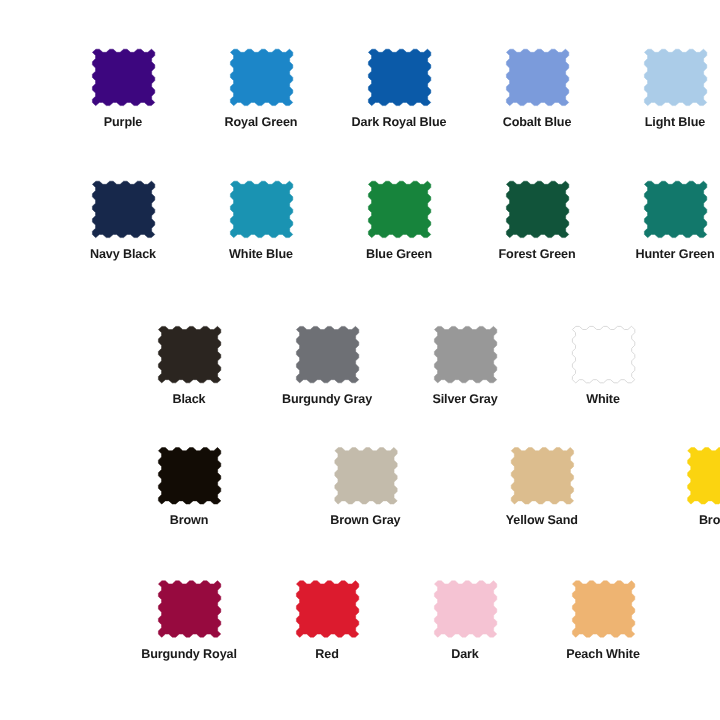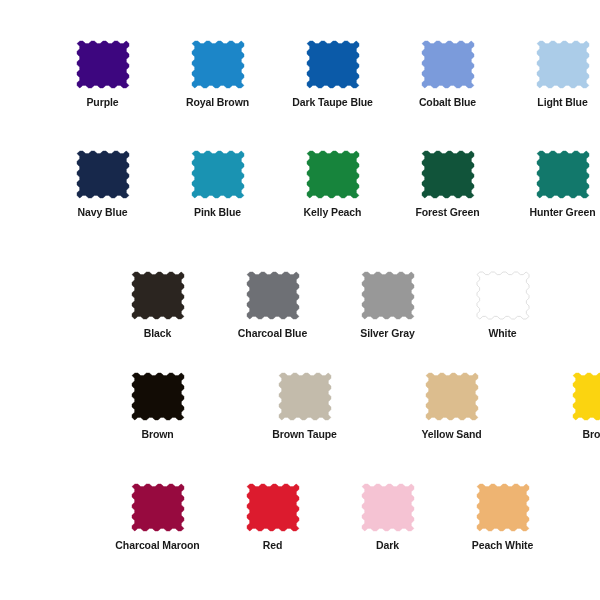--- a/index.html
+++ b/index.html
@@ -79,29 +79,29 @@
           </svg>
         </div>
         <div class="swatch-label">Purple</div>
       </div>
       <div class="swatch-cell">
         <div class="swatch-chip-wrap">
           <svg viewBox="0 0 52 47">
             <path d="M 0.00 2.60 L 2.89 0.00 L 5.78 0.00 L 8.67 2.60 L 11.56 2.60 L 14.44 0.00 L 17.33 0.00 L 20.22 2.60 L 23.11 2.60 L 26.00 0.00 L 28.89 0.00 L 31.78 2.60 L 34.67 2.60 L 37.56 0.00 L 40.44 0.00 L 43.33 2.60 L 46.22 2.60 L 49.11 0.00 L 49.40 0.00 L 52.00 2.61 L 52.00 5.22 L 49.40 7.83 L 49.40 10.44 L 52.00 13.06 L 52.00 15.67 L 49.40 18.28 L 49.40 20.89 L 52.00 23.50 L 52.00 26.11 L 49.40 28.72 L 49.40 31.33 L 52.00 33.94 L 52.00 36.56 L 49.40 39.17 L 49.40 41.78 L 52.00 44.39 L 52.00 44.40 L 49.11 47.00 L 46.22 47.00 L 43.33 44.40 L 40.44 44.40 L 37.56 47.00 L 34.67 47.00 L 31.78 44.40 L 28.89 44.40 L 26.00 47.00 L 23.11 47.00 L 20.22 44.40 L 17.33 44.40 L 14.44 47.00 L 11.56 47.00 L 8.67 44.40 L 5.78 44.40 L 2.89 47.00 L 2.60 47.00 L 0.00 44.39 L 0.00 41.78 L 2.60 39.17 L 2.60 36.56 L 0.00 33.94 L 0.00 31.33 L 2.60 28.72 L 2.60 26.11 L 0.00 23.50 L 0.00 20.89 L 2.60 18.28 L 2.60 15.67 L 0.00 13.06 L 0.00 10.44 L 2.60 7.83 L 2.60 5.22 L 0.00 2.61 Z" fill="#1c86c8" stroke="#1c86c8" stroke-width="0.4"></path>
           </svg>
         </div>
-        <div class="swatch-label">Royal Brown</div>
+        <div class="swatch-label">Royal Green</div>
       </div>
       <div class="swatch-cell">
         <div class="swatch-chip-wrap">
           <svg viewBox="0 0 52 47">
             <path d="M 0.00 2.60 L 2.89 0.00 L 5.78 0.00 L 8.67 2.60 L 11.56 2.60 L 14.44 0.00 L 17.33 0.00 L 20.22 2.60 L 23.11 2.60 L 26.00 0.00 L 28.89 0.00 L 31.78 2.60 L 34.67 2.60 L 37.56 0.00 L 40.44 0.00 L 43.33 2.60 L 46.22 2.60 L 49.11 0.00 L 49.40 0.00 L 52.00 2.61 L 52.00 5.22 L 49.40 7.83 L 49.40 10.44 L 52.00 13.06 L 52.00 15.67 L 49.40 18.28 L 49.40 20.89 L 52.00 23.50 L 52.00 26.11 L 49.40 28.72 L 49.40 31.33 L 52.00 33.94 L 52.00 36.56 L 49.40 39.17 L 49.40 41.78 L 52.00 44.39 L 52.00 44.40 L 49.11 47.00 L 46.22 47.00 L 43.33 44.40 L 40.44 44.40 L 37.56 47.00 L 34.67 47.00 L 31.78 44.40 L 28.89 44.40 L 26.00 47.00 L 23.11 47.00 L 20.22 44.40 L 17.33 44.40 L 14.44 47.00 L 11.56 47.00 L 8.67 44.40 L 5.78 44.40 L 2.89 47.00 L 2.60 47.00 L 0.00 44.39 L 0.00 41.78 L 2.60 39.17 L 2.60 36.56 L 0.00 33.94 L 0.00 31.33 L 2.60 28.72 L 2.60 26.11 L 0.00 23.50 L 0.00 20.89 L 2.60 18.28 L 2.60 15.67 L 0.00 13.06 L 0.00 10.44 L 2.60 7.83 L 2.60 5.22 L 0.00 2.61 Z" fill="#0b5aa8" stroke="#0b5aa8" stroke-width="0.4"></path>
           </svg>
         </div>
-        <div class="swatch-label">Dark Taupe Blue</div>
+        <div class="swatch-label">Dark Royal Blue</div>
       </div>
       <div class="swatch-cell">
         <div class="swatch-chip-wrap">
           <svg viewBox="0 0 52 47">
             <path d="M 0.00 2.60 L 2.89 0.00 L 5.78 0.00 L 8.67 2.60 L 11.56 2.60 L 14.44 0.00 L 17.33 0.00 L 20.22 2.60 L 23.11 2.60 L 26.00 0.00 L 28.89 0.00 L 31.78 2.60 L 34.67 2.60 L 37.56 0.00 L 40.44 0.00 L 43.33 2.60 L 46.22 2.60 L 49.11 0.00 L 49.40 0.00 L 52.00 2.61 L 52.00 5.22 L 49.40 7.83 L 49.40 10.44 L 52.00 13.06 L 52.00 15.67 L 49.40 18.28 L 49.40 20.89 L 52.00 23.50 L 52.00 26.11 L 49.40 28.72 L 49.40 31.33 L 52.00 33.94 L 52.00 36.56 L 49.40 39.17 L 49.40 41.78 L 52.00 44.39 L 52.00 44.40 L 49.11 47.00 L 46.22 47.00 L 43.33 44.40 L 40.44 44.40 L 37.56 47.00 L 34.67 47.00 L 31.78 44.40 L 28.89 44.40 L 26.00 47.00 L 23.11 47.00 L 20.22 44.40 L 17.33 44.40 L 14.44 47.00 L 11.56 47.00 L 8.67 44.40 L 5.78 44.40 L 2.89 47.00 L 2.60 47.00 L 0.00 44.39 L 0.00 41.78 L 2.60 39.17 L 2.60 36.56 L 0.00 33.94 L 0.00 31.33 L 2.60 28.72 L 2.60 26.11 L 0.00 23.50 L 0.00 20.89 L 2.60 18.28 L 2.60 15.67 L 0.00 13.06 L 0.00 10.44 L 2.60 7.83 L 2.60 5.22 L 0.00 2.61 Z" fill="#7b9bdb" stroke="#7b9bdb" stroke-width="0.4"></path>
           </svg>
         </div>
         <div class="swatch-label">Cobalt Blue</div>
       </div>
       <div class="swatch-cell">
@@ -113,37 +113,37 @@
         <div class="swatch-label">Light Blue</div>
       </div>
     </div>
     <div class="swatch-row row-1">
       <div class="swatch-cell">
         <div class="swatch-chip-wrap">
           <svg viewBox="0 0 52 47">
             <path d="M 0.00 2.60 L 2.89 0.00 L 5.78 0.00 L 8.67 2.60 L 11.56 2.60 L 14.44 0.00 L 17.33 0.00 L 20.22 2.60 L 23.11 2.60 L 26.00 0.00 L 28.89 0.00 L 31.78 2.60 L 34.67 2.60 L 37.56 0.00 L 40.44 0.00 L 43.33 2.60 L 46.22 2.60 L 49.11 0.00 L 49.40 0.00 L 52.00 2.61 L 52.00 5.22 L 49.40 7.83 L 49.40 10.44 L 52.00 13.06 L 52.00 15.67 L 49.40 18.28 L 49.40 20.89 L 52.00 23.50 L 52.00 26.11 L 49.40 28.72 L 49.40 31.33 L 52.00 33.94 L 52.00 36.56 L 49.40 39.17 L 49.40 41.78 L 52.00 44.39 L 52.00 44.40 L 49.11 47.00 L 46.22 47.00 L 43.33 44.40 L 40.44 44.40 L 37.56 47.00 L 34.67 47.00 L 31.78 44.40 L 28.89 44.40 L 26.00 47.00 L 23.11 47.00 L 20.22 44.40 L 17.33 44.40 L 14.44 47.00 L 11.56 47.00 L 8.67 44.40 L 5.78 44.40 L 2.89 47.00 L 2.60 47.00 L 0.00 44.39 L 0.00 41.78 L 2.60 39.17 L 2.60 36.56 L 0.00 33.94 L 0.00 31.33 L 2.60 28.72 L 2.60 26.11 L 0.00 23.50 L 0.00 20.89 L 2.60 18.28 L 2.60 15.67 L 0.00 13.06 L 0.00 10.44 L 2.60 7.83 L 2.60 5.22 L 0.00 2.61 Z" fill="#17284b" stroke="#17284b" stroke-width="0.4"></path>
           </svg>
         </div>
-        <div class="swatch-label">Navy Blue</div>
+        <div class="swatch-label">Navy Black</div>
       </div>
       <div class="swatch-cell">
         <div class="swatch-chip-wrap">
           <svg viewBox="0 0 52 47">
             <path d="M 0.00 2.60 L 2.89 0.00 L 5.78 0.00 L 8.67 2.60 L 11.56 2.60 L 14.44 0.00 L 17.33 0.00 L 20.22 2.60 L 23.11 2.60 L 26.00 0.00 L 28.89 0.00 L 31.78 2.60 L 34.67 2.60 L 37.56 0.00 L 40.44 0.00 L 43.33 2.60 L 46.22 2.60 L 49.11 0.00 L 49.40 0.00 L 52.00 2.61 L 52.00 5.22 L 49.40 7.83 L 49.40 10.44 L 52.00 13.06 L 52.00 15.67 L 49.40 18.28 L 49.40 20.89 L 52.00 23.50 L 52.00 26.11 L 49.40 28.72 L 49.40 31.33 L 52.00 33.94 L 52.00 36.56 L 49.40 39.17 L 49.40 41.78 L 52.00 44.39 L 52.00 44.40 L 49.11 47.00 L 46.22 47.00 L 43.33 44.40 L 40.44 44.40 L 37.56 47.00 L 34.67 47.00 L 31.78 44.40 L 28.89 44.40 L 26.00 47.00 L 23.11 47.00 L 20.22 44.40 L 17.33 44.40 L 14.44 47.00 L 11.56 47.00 L 8.67 44.40 L 5.78 44.40 L 2.89 47.00 L 2.60 47.00 L 0.00 44.39 L 0.00 41.78 L 2.60 39.17 L 2.60 36.56 L 0.00 33.94 L 0.00 31.33 L 2.60 28.72 L 2.60 26.11 L 0.00 23.50 L 0.00 20.89 L 2.60 18.28 L 2.60 15.67 L 0.00 13.06 L 0.00 10.44 L 2.60 7.83 L 2.60 5.22 L 0.00 2.61 Z" fill="#1a93b2" stroke="#1a93b2" stroke-width="0.4"></path>
           </svg>
         </div>
-        <div class="swatch-label">Pink Blue</div>
+        <div class="swatch-label">White Blue</div>
       </div>
       <div class="swatch-cell">
         <div class="swatch-chip-wrap">
           <svg viewBox="0 0 52 47">
             <path d="M 0.00 2.60 L 2.89 0.00 L 5.78 0.00 L 8.67 2.60 L 11.56 2.60 L 14.44 0.00 L 17.33 0.00 L 20.22 2.60 L 23.11 2.60 L 26.00 0.00 L 28.89 0.00 L 31.78 2.60 L 34.67 2.60 L 37.56 0.00 L 40.44 0.00 L 43.33 2.60 L 46.22 2.60 L 49.11 0.00 L 49.40 0.00 L 52.00 2.61 L 52.00 5.22 L 49.40 7.83 L 49.40 10.44 L 52.00 13.06 L 52.00 15.67 L 49.40 18.28 L 49.40 20.89 L 52.00 23.50 L 52.00 26.11 L 49.40 28.72 L 49.40 31.33 L 52.00 33.94 L 52.00 36.56 L 49.40 39.17 L 49.40 41.78 L 52.00 44.39 L 52.00 44.40 L 49.11 47.00 L 46.22 47.00 L 43.33 44.40 L 40.44 44.40 L 37.56 47.00 L 34.67 47.00 L 31.78 44.40 L 28.89 44.40 L 26.00 47.00 L 23.11 47.00 L 20.22 44.40 L 17.33 44.40 L 14.44 47.00 L 11.56 47.00 L 8.67 44.40 L 5.78 44.40 L 2.89 47.00 L 2.60 47.00 L 0.00 44.39 L 0.00 41.78 L 2.60 39.17 L 2.60 36.56 L 0.00 33.94 L 0.00 31.33 L 2.60 28.72 L 2.60 26.11 L 0.00 23.50 L 0.00 20.89 L 2.60 18.28 L 2.60 15.67 L 0.00 13.06 L 0.00 10.44 L 2.60 7.83 L 2.60 5.22 L 0.00 2.61 Z" fill="#17843c" stroke="#17843c" stroke-width="0.4"></path>
           </svg>
         </div>
-        <div class="swatch-label">Kelly Peach</div>
+        <div class="swatch-label">Blue Green</div>
       </div>
       <div class="swatch-cell">
         <div class="swatch-chip-wrap">
           <svg viewBox="0 0 52 47">
             <path d="M 0.00 2.60 L 2.89 0.00 L 5.78 0.00 L 8.67 2.60 L 11.56 2.60 L 14.44 0.00 L 17.33 0.00 L 20.22 2.60 L 23.11 2.60 L 26.00 0.00 L 28.89 0.00 L 31.78 2.60 L 34.67 2.60 L 37.56 0.00 L 40.44 0.00 L 43.33 2.60 L 46.22 2.60 L 49.11 0.00 L 49.40 0.00 L 52.00 2.61 L 52.00 5.22 L 49.40 7.83 L 49.40 10.44 L 52.00 13.06 L 52.00 15.67 L 49.40 18.28 L 49.40 20.89 L 52.00 23.50 L 52.00 26.11 L 49.40 28.72 L 49.40 31.33 L 52.00 33.94 L 52.00 36.56 L 49.40 39.17 L 49.40 41.78 L 52.00 44.39 L 52.00 44.40 L 49.11 47.00 L 46.22 47.00 L 43.33 44.40 L 40.44 44.40 L 37.56 47.00 L 34.67 47.00 L 31.78 44.40 L 28.89 44.40 L 26.00 47.00 L 23.11 47.00 L 20.22 44.40 L 17.33 44.40 L 14.44 47.00 L 11.56 47.00 L 8.67 44.40 L 5.78 44.40 L 2.89 47.00 L 2.60 47.00 L 0.00 44.39 L 0.00 41.78 L 2.60 39.17 L 2.60 36.56 L 0.00 33.94 L 0.00 31.33 L 2.60 28.72 L 2.60 26.11 L 0.00 23.50 L 0.00 20.89 L 2.60 18.28 L 2.60 15.67 L 0.00 13.06 L 0.00 10.44 L 2.60 7.83 L 2.60 5.22 L 0.00 2.61 Z" fill="#11543a" stroke="#11543a" stroke-width="0.4"></path>
           </svg>
         </div>
         <div class="swatch-label">Forest Green</div>
       </div>
       <div class="swatch-cell">
@@ -163,21 +163,21 @@
           </svg>
         </div>
         <div class="swatch-label">Black</div>
       </div>
       <div class="swatch-cell">
         <div class="swatch-chip-wrap">
           <svg viewBox="0 0 52 47">
             <path d="M 0.00 2.60 L 2.89 0.00 L 5.78 0.00 L 8.67 2.60 L 11.56 2.60 L 14.44 0.00 L 17.33 0.00 L 20.22 2.60 L 23.11 2.60 L 26.00 0.00 L 28.89 0.00 L 31.78 2.60 L 34.67 2.60 L 37.56 0.00 L 40.44 0.00 L 43.33 2.60 L 46.22 2.60 L 49.11 0.00 L 49.40 0.00 L 52.00 2.61 L 52.00 5.22 L 49.40 7.83 L 49.40 10.44 L 52.00 13.06 L 52.00 15.67 L 49.40 18.28 L 49.40 20.89 L 52.00 23.50 L 52.00 26.11 L 49.40 28.72 L 49.40 31.33 L 52.00 33.94 L 52.00 36.56 L 49.40 39.17 L 49.40 41.78 L 52.00 44.39 L 52.00 44.40 L 49.11 47.00 L 46.22 47.00 L 43.33 44.40 L 40.44 44.40 L 37.56 47.00 L 34.67 47.00 L 31.78 44.40 L 28.89 44.40 L 26.00 47.00 L 23.11 47.00 L 20.22 44.40 L 17.33 44.40 L 14.44 47.00 L 11.56 47.00 L 8.67 44.40 L 5.78 44.40 L 2.89 47.00 L 2.60 47.00 L 0.00 44.39 L 0.00 41.78 L 2.60 39.17 L 2.60 36.56 L 0.00 33.94 L 0.00 31.33 L 2.60 28.72 L 2.60 26.11 L 0.00 23.50 L 0.00 20.89 L 2.60 18.28 L 2.60 15.67 L 0.00 13.06 L 0.00 10.44 L 2.60 7.83 L 2.60 5.22 L 0.00 2.61 Z" fill="#6e7075" stroke="#6e7075" stroke-width="0.4"></path>
           </svg>
         </div>
-        <div class="swatch-label">Charcoal Blue</div>
+        <div class="swatch-label">Burgundy Gray</div>
       </div>
       <div class="swatch-cell">
         <div class="swatch-chip-wrap">
           <svg viewBox="0 0 52 47">
             <path d="M 0.00 2.60 L 2.89 0.00 L 5.78 0.00 L 8.67 2.60 L 11.56 2.60 L 14.44 0.00 L 17.33 0.00 L 20.22 2.60 L 23.11 2.60 L 26.00 0.00 L 28.89 0.00 L 31.78 2.60 L 34.67 2.60 L 37.56 0.00 L 40.44 0.00 L 43.33 2.60 L 46.22 2.60 L 49.11 0.00 L 49.40 0.00 L 52.00 2.61 L 52.00 5.22 L 49.40 7.83 L 49.40 10.44 L 52.00 13.06 L 52.00 15.67 L 49.40 18.28 L 49.40 20.89 L 52.00 23.50 L 52.00 26.11 L 49.40 28.72 L 49.40 31.33 L 52.00 33.94 L 52.00 36.56 L 49.40 39.17 L 49.40 41.78 L 52.00 44.39 L 52.00 44.40 L 49.11 47.00 L 46.22 47.00 L 43.33 44.40 L 40.44 44.40 L 37.56 47.00 L 34.67 47.00 L 31.78 44.40 L 28.89 44.40 L 26.00 47.00 L 23.11 47.00 L 20.22 44.40 L 17.33 44.40 L 14.44 47.00 L 11.56 47.00 L 8.67 44.40 L 5.78 44.40 L 2.89 47.00 L 2.60 47.00 L 0.00 44.39 L 0.00 41.78 L 2.60 39.17 L 2.60 36.56 L 0.00 33.94 L 0.00 31.33 L 2.60 28.72 L 2.60 26.11 L 0.00 23.50 L 0.00 20.89 L 2.60 18.28 L 2.60 15.67 L 0.00 13.06 L 0.00 10.44 L 2.60 7.83 L 2.60 5.22 L 0.00 2.61 Z" fill="#989898" stroke="#989898" stroke-width="0.4"></path>
           </svg>
         </div>
         <div class="swatch-label">Silver Gray</div>
       </div>
       <div class="swatch-cell">
@@ -197,21 +197,21 @@
           </svg>
         </div>
         <div class="swatch-label">Brown</div>
       </div>
       <div class="swatch-cell">
         <div class="swatch-chip-wrap">
           <svg viewBox="0 0 52 47">
             <path d="M 0.00 2.60 L 2.89 0.00 L 5.78 0.00 L 8.67 2.60 L 11.56 2.60 L 14.44 0.00 L 17.33 0.00 L 20.22 2.60 L 23.11 2.60 L 26.00 0.00 L 28.89 0.00 L 31.78 2.60 L 34.67 2.60 L 37.56 0.00 L 40.44 0.00 L 43.33 2.60 L 46.22 2.60 L 49.11 0.00 L 49.40 0.00 L 52.00 2.61 L 52.00 5.22 L 49.40 7.83 L 49.40 10.44 L 52.00 13.06 L 52.00 15.67 L 49.40 18.28 L 49.40 20.89 L 52.00 23.50 L 52.00 26.11 L 49.40 28.72 L 49.40 31.33 L 52.00 33.94 L 52.00 36.56 L 49.40 39.17 L 49.40 41.78 L 52.00 44.39 L 52.00 44.40 L 49.11 47.00 L 46.22 47.00 L 43.33 44.40 L 40.44 44.40 L 37.56 47.00 L 34.67 47.00 L 31.78 44.40 L 28.89 44.40 L 26.00 47.00 L 23.11 47.00 L 20.22 44.40 L 17.33 44.40 L 14.44 47.00 L 11.56 47.00 L 8.67 44.40 L 5.78 44.40 L 2.89 47.00 L 2.60 47.00 L 0.00 44.39 L 0.00 41.78 L 2.60 39.17 L 2.60 36.56 L 0.00 33.94 L 0.00 31.33 L 2.60 28.72 L 2.60 26.11 L 0.00 23.50 L 0.00 20.89 L 2.60 18.28 L 2.60 15.67 L 0.00 13.06 L 0.00 10.44 L 2.60 7.83 L 2.60 5.22 L 0.00 2.61 Z" fill="#c3bbab" stroke="#c3bbab" stroke-width="0.4"></path>
           </svg>
         </div>
-        <div class="swatch-label">Brown Taupe</div>
+        <div class="swatch-label">Brown Gray</div>
       </div>
       <div class="swatch-cell">
         <div class="swatch-chip-wrap">
           <svg viewBox="0 0 52 47">
             <path d="M 0.00 2.60 L 2.89 0.00 L 5.78 0.00 L 8.67 2.60 L 11.56 2.60 L 14.44 0.00 L 17.33 0.00 L 20.22 2.60 L 23.11 2.60 L 26.00 0.00 L 28.89 0.00 L 31.78 2.60 L 34.67 2.60 L 37.56 0.00 L 40.44 0.00 L 43.33 2.60 L 46.22 2.60 L 49.11 0.00 L 49.40 0.00 L 52.00 2.61 L 52.00 5.22 L 49.40 7.83 L 49.40 10.44 L 52.00 13.06 L 52.00 15.67 L 49.40 18.28 L 49.40 20.89 L 52.00 23.50 L 52.00 26.11 L 49.40 28.72 L 49.40 31.33 L 52.00 33.94 L 52.00 36.56 L 49.40 39.17 L 49.40 41.78 L 52.00 44.39 L 52.00 44.40 L 49.11 47.00 L 46.22 47.00 L 43.33 44.40 L 40.44 44.40 L 37.56 47.00 L 34.67 47.00 L 31.78 44.40 L 28.89 44.40 L 26.00 47.00 L 23.11 47.00 L 20.22 44.40 L 17.33 44.40 L 14.44 47.00 L 11.56 47.00 L 8.67 44.40 L 5.78 44.40 L 2.89 47.00 L 2.60 47.00 L 0.00 44.39 L 0.00 41.78 L 2.60 39.17 L 2.60 36.56 L 0.00 33.94 L 0.00 31.33 L 2.60 28.72 L 2.60 26.11 L 0.00 23.50 L 0.00 20.89 L 2.60 18.28 L 2.60 15.67 L 0.00 13.06 L 0.00 10.44 L 2.60 7.83 L 2.60 5.22 L 0.00 2.61 Z" fill="#dcbd8e" stroke="#dcbd8e" stroke-width="0.4"></path>
           </svg>
         </div>
         <div class="swatch-label">Yellow Sand</div>
       </div>
       <div class="swatch-cell">
@@ -223,21 +223,21 @@
         <div class="swatch-label">Brown</div>
       </div>
     </div>
     <div class="swatch-row row-4">
       <div class="swatch-cell">
         <div class="swatch-chip-wrap">
           <svg viewBox="0 0 52 47">
             <path d="M 0.00 2.60 L 2.89 0.00 L 5.78 0.00 L 8.67 2.60 L 11.56 2.60 L 14.44 0.00 L 17.33 0.00 L 20.22 2.60 L 23.11 2.60 L 26.00 0.00 L 28.89 0.00 L 31.78 2.60 L 34.67 2.60 L 37.56 0.00 L 40.44 0.00 L 43.33 2.60 L 46.22 2.60 L 49.11 0.00 L 49.40 0.00 L 52.00 2.61 L 52.00 5.22 L 49.40 7.83 L 49.40 10.44 L 52.00 13.06 L 52.00 15.67 L 49.40 18.28 L 49.40 20.89 L 52.00 23.50 L 52.00 26.11 L 49.40 28.72 L 49.40 31.33 L 52.00 33.94 L 52.00 36.56 L 49.40 39.17 L 49.40 41.78 L 52.00 44.39 L 52.00 44.40 L 49.11 47.00 L 46.22 47.00 L 43.33 44.40 L 40.44 44.40 L 37.56 47.00 L 34.67 47.00 L 31.78 44.40 L 28.89 44.40 L 26.00 47.00 L 23.11 47.00 L 20.22 44.40 L 17.33 44.40 L 14.44 47.00 L 11.56 47.00 L 8.67 44.40 L 5.78 44.40 L 2.89 47.00 L 2.60 47.00 L 0.00 44.39 L 0.00 41.78 L 2.60 39.17 L 2.60 36.56 L 0.00 33.94 L 0.00 31.33 L 2.60 28.72 L 2.60 26.11 L 0.00 23.50 L 0.00 20.89 L 2.60 18.28 L 2.60 15.67 L 0.00 13.06 L 0.00 10.44 L 2.60 7.83 L 2.60 5.22 L 0.00 2.61 Z" fill="#970a3f" stroke="#970a3f" stroke-width="0.4"></path>
           </svg>
         </div>
-        <div class="swatch-label">Charcoal Maroon</div>
+        <div class="swatch-label">Burgundy Royal</div>
       </div>
       <div class="swatch-cell">
         <div class="swatch-chip-wrap">
           <svg viewBox="0 0 52 47">
             <path d="M 0.00 2.60 L 2.89 0.00 L 5.78 0.00 L 8.67 2.60 L 11.56 2.60 L 14.44 0.00 L 17.33 0.00 L 20.22 2.60 L 23.11 2.60 L 26.00 0.00 L 28.89 0.00 L 31.78 2.60 L 34.67 2.60 L 37.56 0.00 L 40.44 0.00 L 43.33 2.60 L 46.22 2.60 L 49.11 0.00 L 49.40 0.00 L 52.00 2.61 L 52.00 5.22 L 49.40 7.83 L 49.40 10.44 L 52.00 13.06 L 52.00 15.67 L 49.40 18.28 L 49.40 20.89 L 52.00 23.50 L 52.00 26.11 L 49.40 28.72 L 49.40 31.33 L 52.00 33.94 L 52.00 36.56 L 49.40 39.17 L 49.40 41.78 L 52.00 44.39 L 52.00 44.40 L 49.11 47.00 L 46.22 47.00 L 43.33 44.40 L 40.44 44.40 L 37.56 47.00 L 34.67 47.00 L 31.78 44.40 L 28.89 44.40 L 26.00 47.00 L 23.11 47.00 L 20.22 44.40 L 17.33 44.40 L 14.44 47.00 L 11.56 47.00 L 8.67 44.40 L 5.78 44.40 L 2.89 47.00 L 2.60 47.00 L 0.00 44.39 L 0.00 41.78 L 2.60 39.17 L 2.60 36.56 L 0.00 33.94 L 0.00 31.33 L 2.60 28.72 L 2.60 26.11 L 0.00 23.50 L 0.00 20.89 L 2.60 18.28 L 2.60 15.67 L 0.00 13.06 L 0.00 10.44 L 2.60 7.83 L 2.60 5.22 L 0.00 2.61 Z" fill="#dc1b2e" stroke="#dc1b2e" stroke-width="0.4"></path>
           </svg>
         </div>
         <div class="swatch-label">Red</div>
       </div>
       <div class="swatch-cell">

